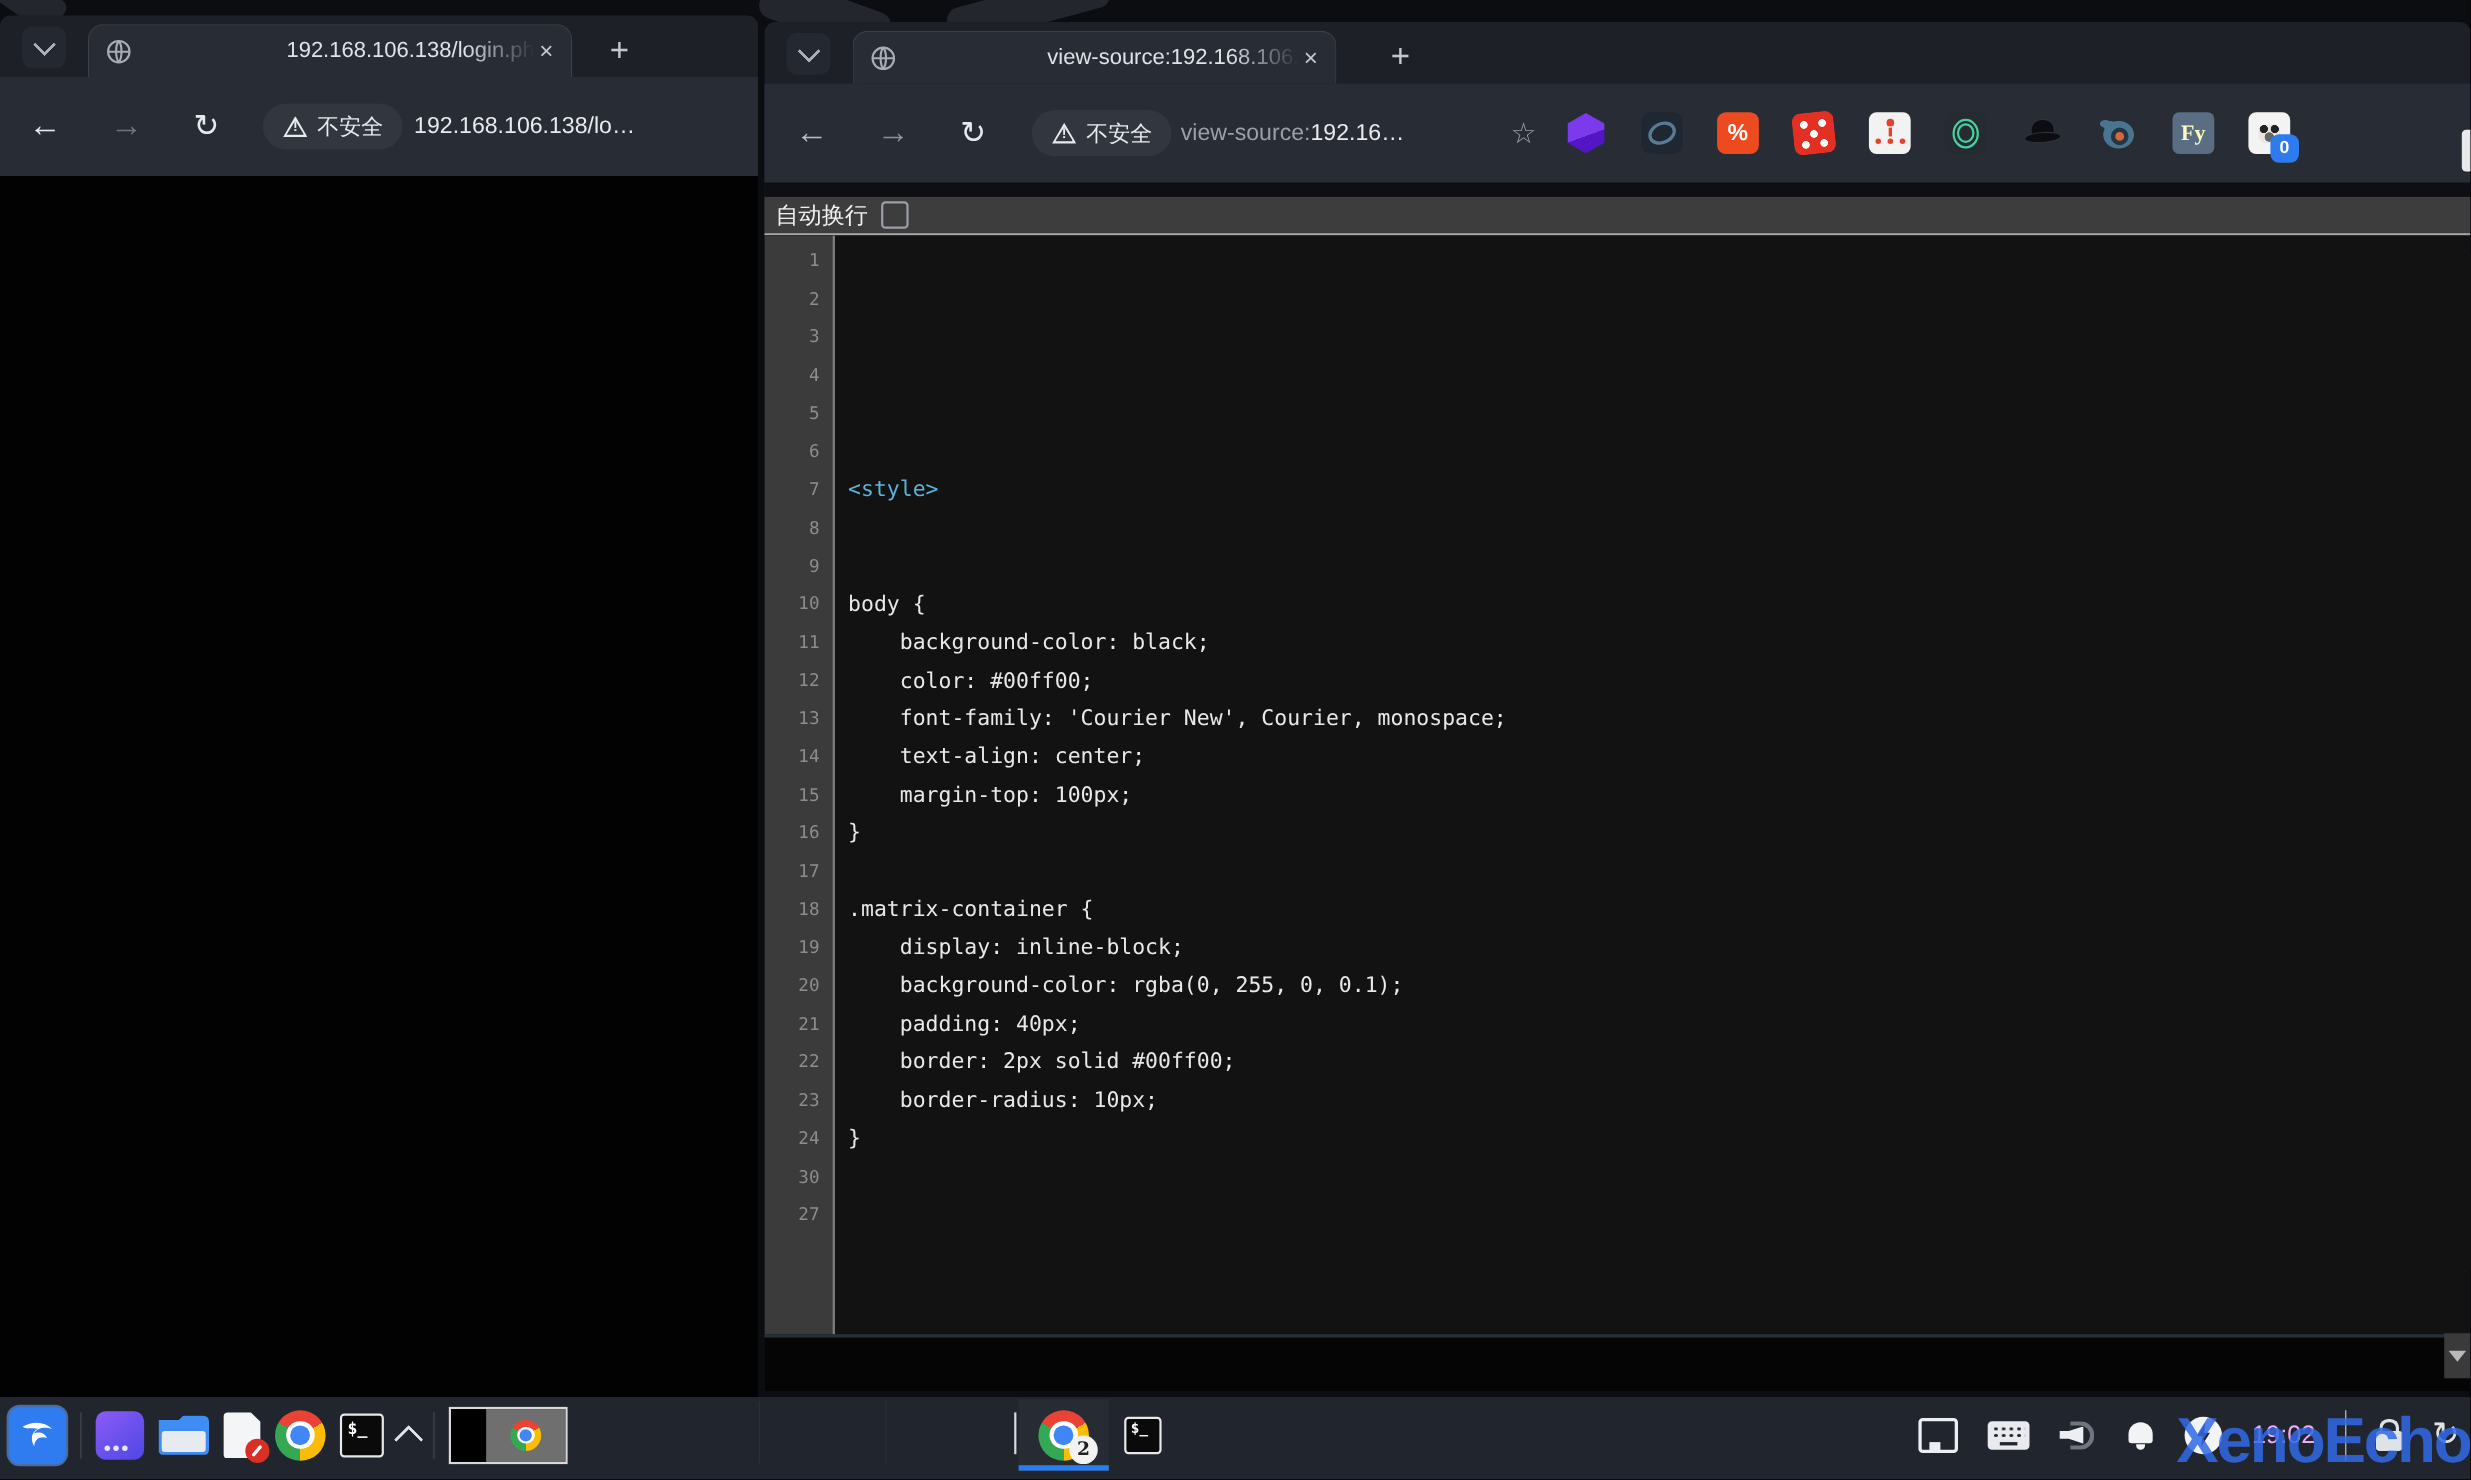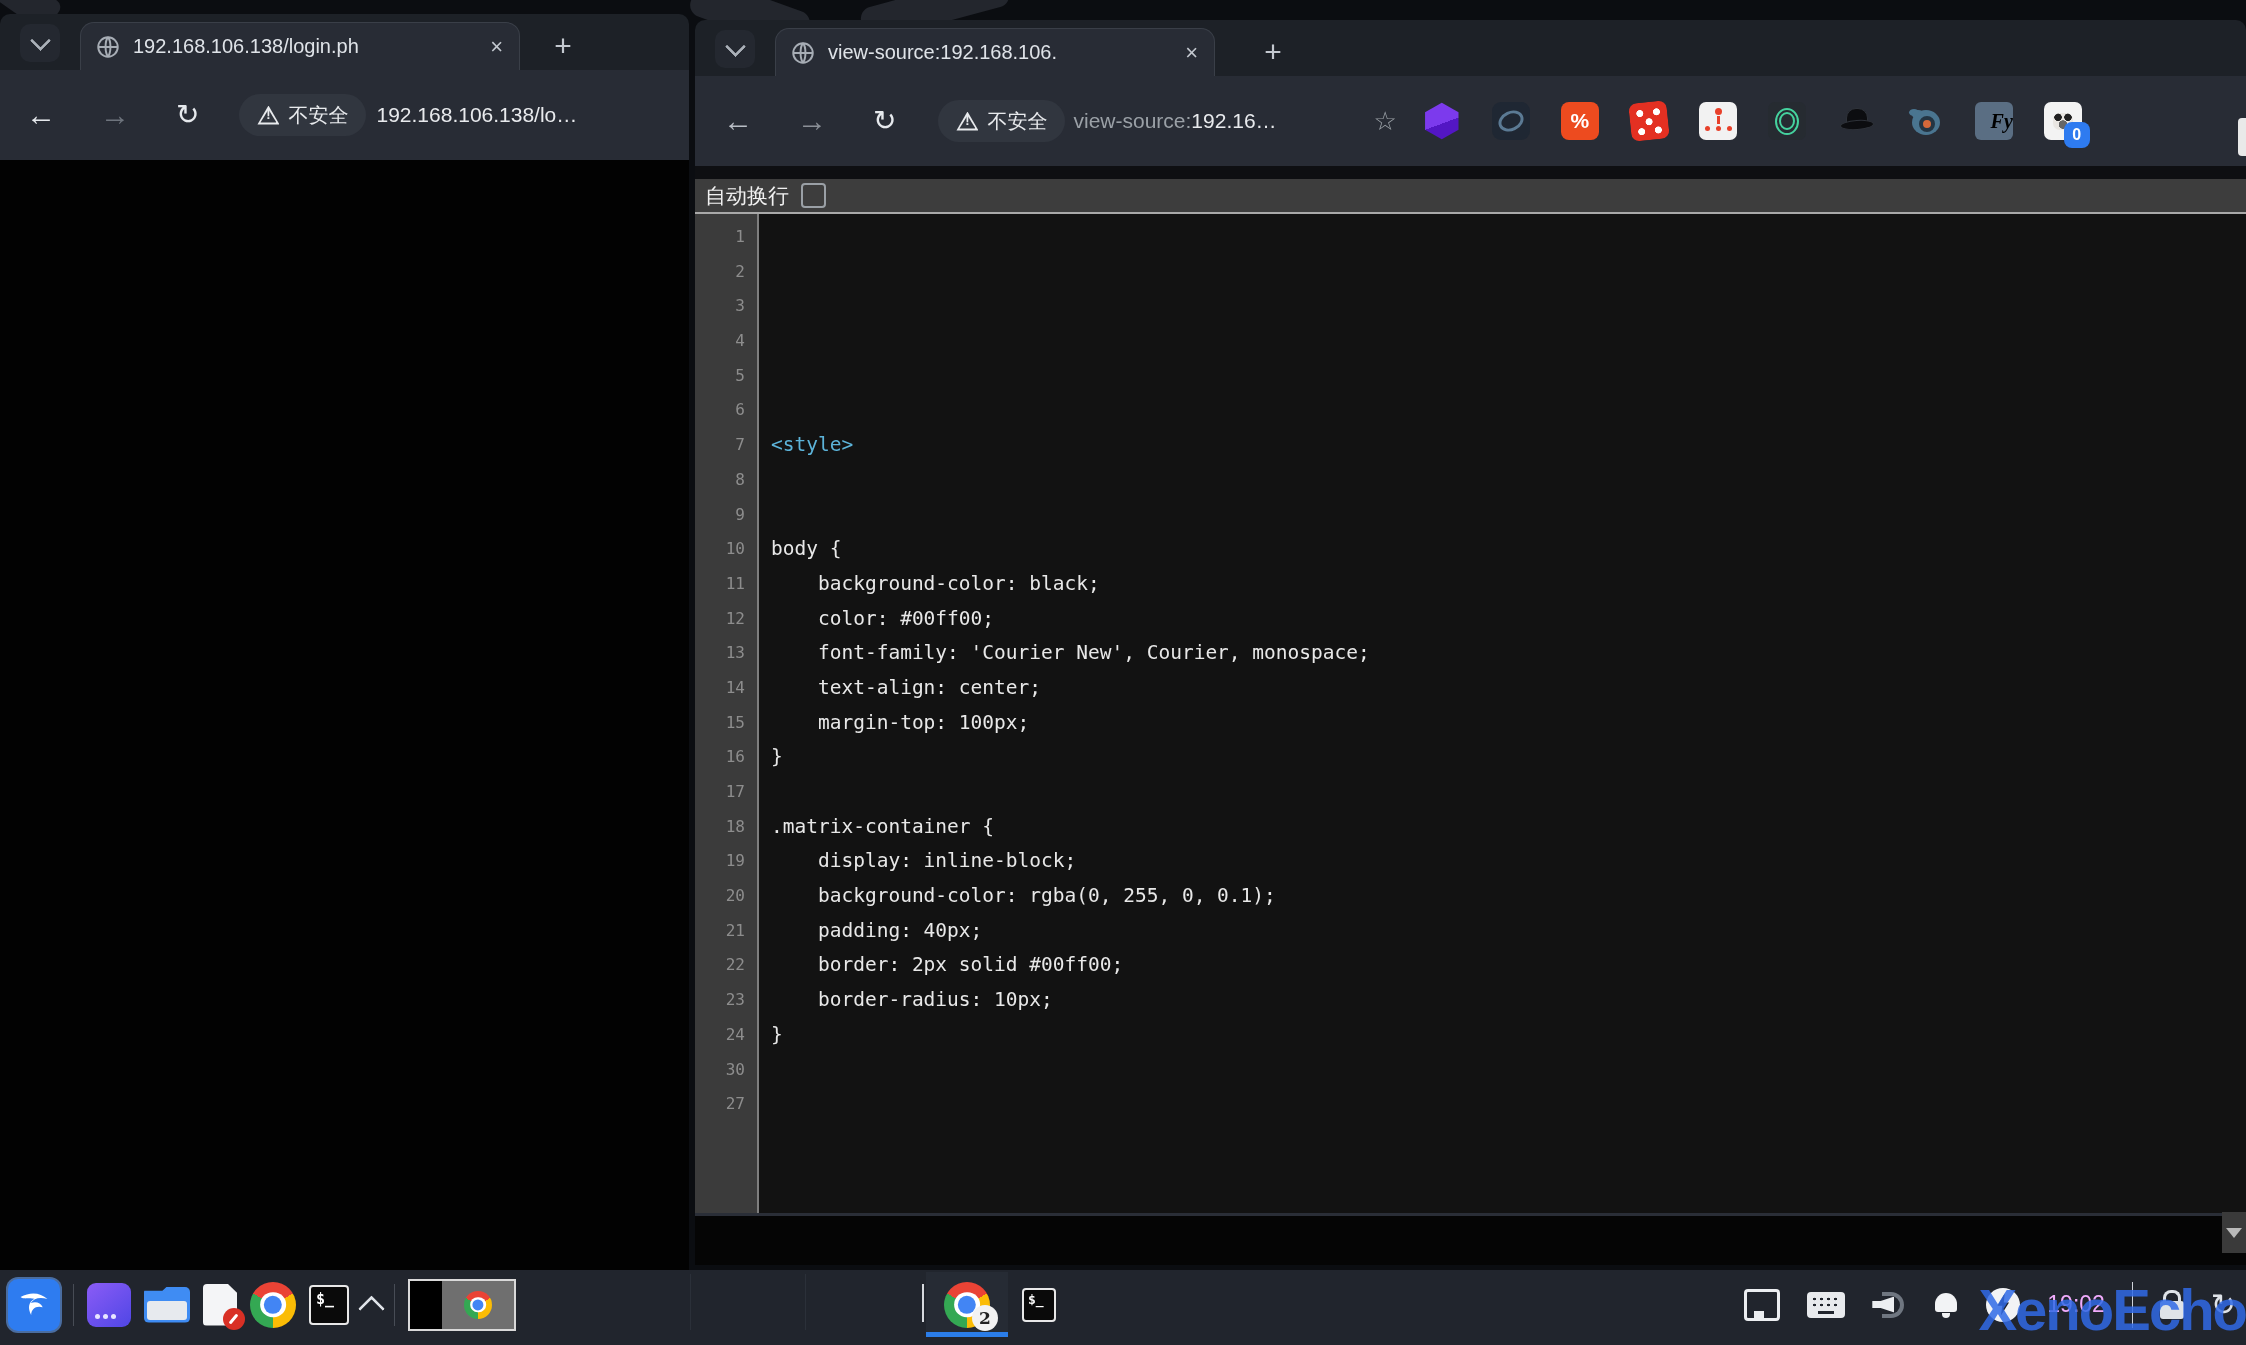--- a/index.html
+++ b/index.html
@@ -10,21 +10,21 @@
   .window{position:absolute;background:#1d2127;z-index:1;border-radius:10px 10px 0 0;}
   #win-left{left:0;top:14px;width:689px;height:1258px;}
   #win-right{left:695px;top:20px;width:1551px;height:1245px;}
   .tabstrip{position:absolute;left:0;top:0;right:0;height:56px;}
   .tab-search{position:absolute;left:20px;top:10px;width:40px;height:38px;border-radius:10px;
               display:flex;align-items:center;justify-content:center;background:#242830;}
   .chev{width:12px;height:12px;border-left:3px solid #aab0b8;border-bottom:3px solid #aab0b8;
         transform:rotate(-45deg) translate(2px,-2px);border-radius:1px;}
   .tab{position:absolute;left:80px;top:8px;width:440px;height:48px;background:#282c35;
        border:1px solid #3a3f48;border-bottom:none;border-radius:14px 14px 0 0;
-       display:flex;align-items:center;padding:0 12px 0 14px;box-sizing:border-box;}
+       display:flex;align-items:center;padding:0 12px 0 14px;box-sizing:border-box;text-align:right;}
   .tab-title{flex:1;font-size:20px;color:#dfe3e8;white-space:nowrap;overflow:hidden;margin-left:12px;
        -webkit-mask-image:linear-gradient(90deg,#000 82%,transparent);
        mask-image:linear-gradient(90deg,#000 82%,transparent);}
   .tab-close{font-size:22px;color:#c3c8cf;padding:0 4px;cursor:default;}
   .newtab{position:absolute;top:14px;width:36px;height:36px;font-size:30px;font-weight:300;color:#c3c8cf;
           display:flex;align-items:center;justify-content:center;}
   #win-left .newtab{left:545px;} #win-right .newtab{left:560px;}
   .toolbar{position:absolute;left:0;top:56px;right:0;height:90px;background:#282c35;
            display:flex;align-items:center;box-sizing:border-box;}
   .navbtn{font-size:30px;line-height:1;}
@@ -68,22 +68,22 @@
   .k-rings::before{content:"";position:absolute;width:20px;height:23px;border:2px solid #45d29e;border-radius:50%;}
   .k-rings::after{content:"";position:absolute;width:12px;height:14px;border:2px solid #45d29e;border-radius:50%;}
   .k-hat::before{content:"";position:absolute;top:6px;left:9px;width:20px;height:14px;background:#0c0d10;
           border:1px solid #2e3239;border-radius:10px 10px 2px 2px;}
   .k-hat::after{content:"";position:absolute;top:18px;left:3px;width:32px;height:8px;background:#0c0d10;
           border:1px solid #2e3239;border-radius:50%;transform:rotate(-4deg);}
   .k-teal::before{content:"";position:absolute;width:28px;height:25px;left:6px;top:8px;background:#4a7590;
           border-radius:50%;box-shadow:-8px -8px 0 -8px #4a7590, -12px -10px 0 -9px #4a7590;}
   .k-teal::after{content:"";position:absolute;left:13px;top:14px;width:8px;height:8px;border-radius:50%;
           background:#d4683a;border:4px solid #243543;}
-  .k-fy{background:#5a6e83;border-radius:6px;color:#000000;font-style:italic;font-weight:bold;font-size:20px;
-        font-family:"Liberation Serif",serif;justify-content:flex-end;}
+  .k-fy{background:#5a6e83;border-radius:6px;color:#fef9c3;font-weight:bold;font-size:20px;
+        font-family:"Liberation Serif",serif;}
   .k-panda{background:#f3f3f3;border-radius:7px;}
   .k-panda::before{content:"";width:20px;height:17px;border-radius:7px;
         background:radial-gradient(circle at 25% 25%,#222 3.5px,transparent 4px),
                    radial-gradient(circle at 75% 25%,#222 3.5px,transparent 4px),
                    radial-gradient(circle at 50% 68%,#666 4px,transparent 4.5px),#e9e6e2;}
   .ext-sliver{position:absolute;right:-4px;top:98px;width:12px;height:38px;background:#e9e9e9;border-radius:4px;}
   
   .page-gap{position:absolute;left:0;right:0;top:146px;height:13px;background:#0e0f12;}
   .wrapbar{position:absolute;left:0;right:0;top:159px;height:33px;background:#3d3d3d;
            display:flex;align-items:center;gap:12px;padding-left:10px;box-sizing:border-box;}

